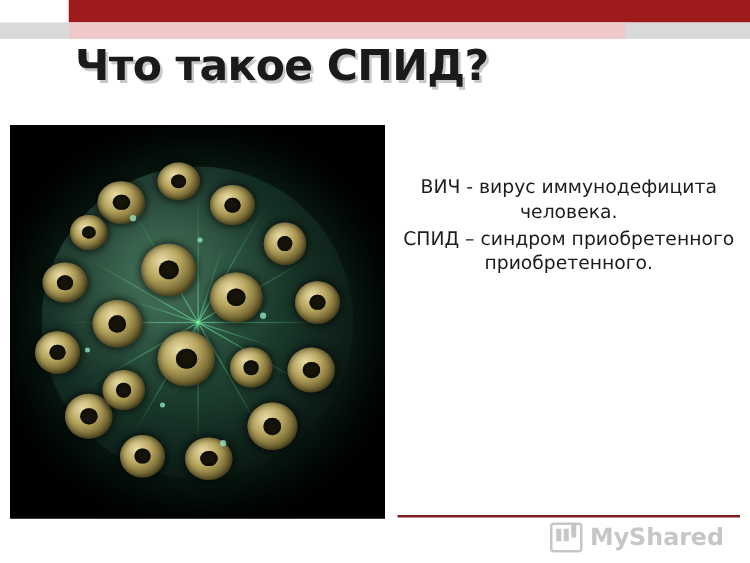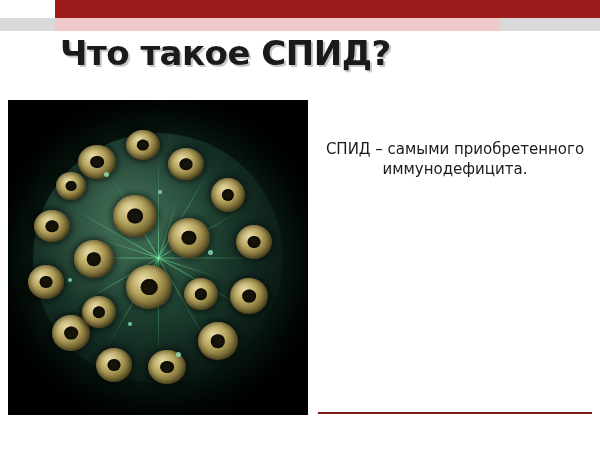--- a/index.html
+++ b/index.html
@@ -231,19 +231,24 @@
 
     <div class="speck" style="left:96px; top:72px; width:5px; height:5px;"></div>
     <div class="speck" style="left:150px; top:90px; width:4px; height:4px;"></div>
     <div class="speck" style="left:200px; top:150px; width:5px; height:5px;"></div>
     <div class="speck" style="left:120px; top:222px; width:4px; height:4px;"></div>
     <div class="speck" style="left:60px; top:178px; width:4px; height:4px;"></div>
     <div class="speck" style="left:168px; top:252px; width:5px; height:5px;"></div>
   </div>
 
   <div class="bodytext">
-    <p>СПИД – самыми приобретенного иммунодефицита.</p>
+    <p>ВИЧ - вирус иммунодефицита человека.</p>
+    <p>СПИД – синдром приобретенного приобретенного.</p>
   </div>
 
   <div class="divider"></div>
 
+  <div class="footer">
+    <div class="footer-icon"></div>
+    <div class="footer-text">MyShared</div>
+  </div>
 
 </div>
 
 </body></html>

